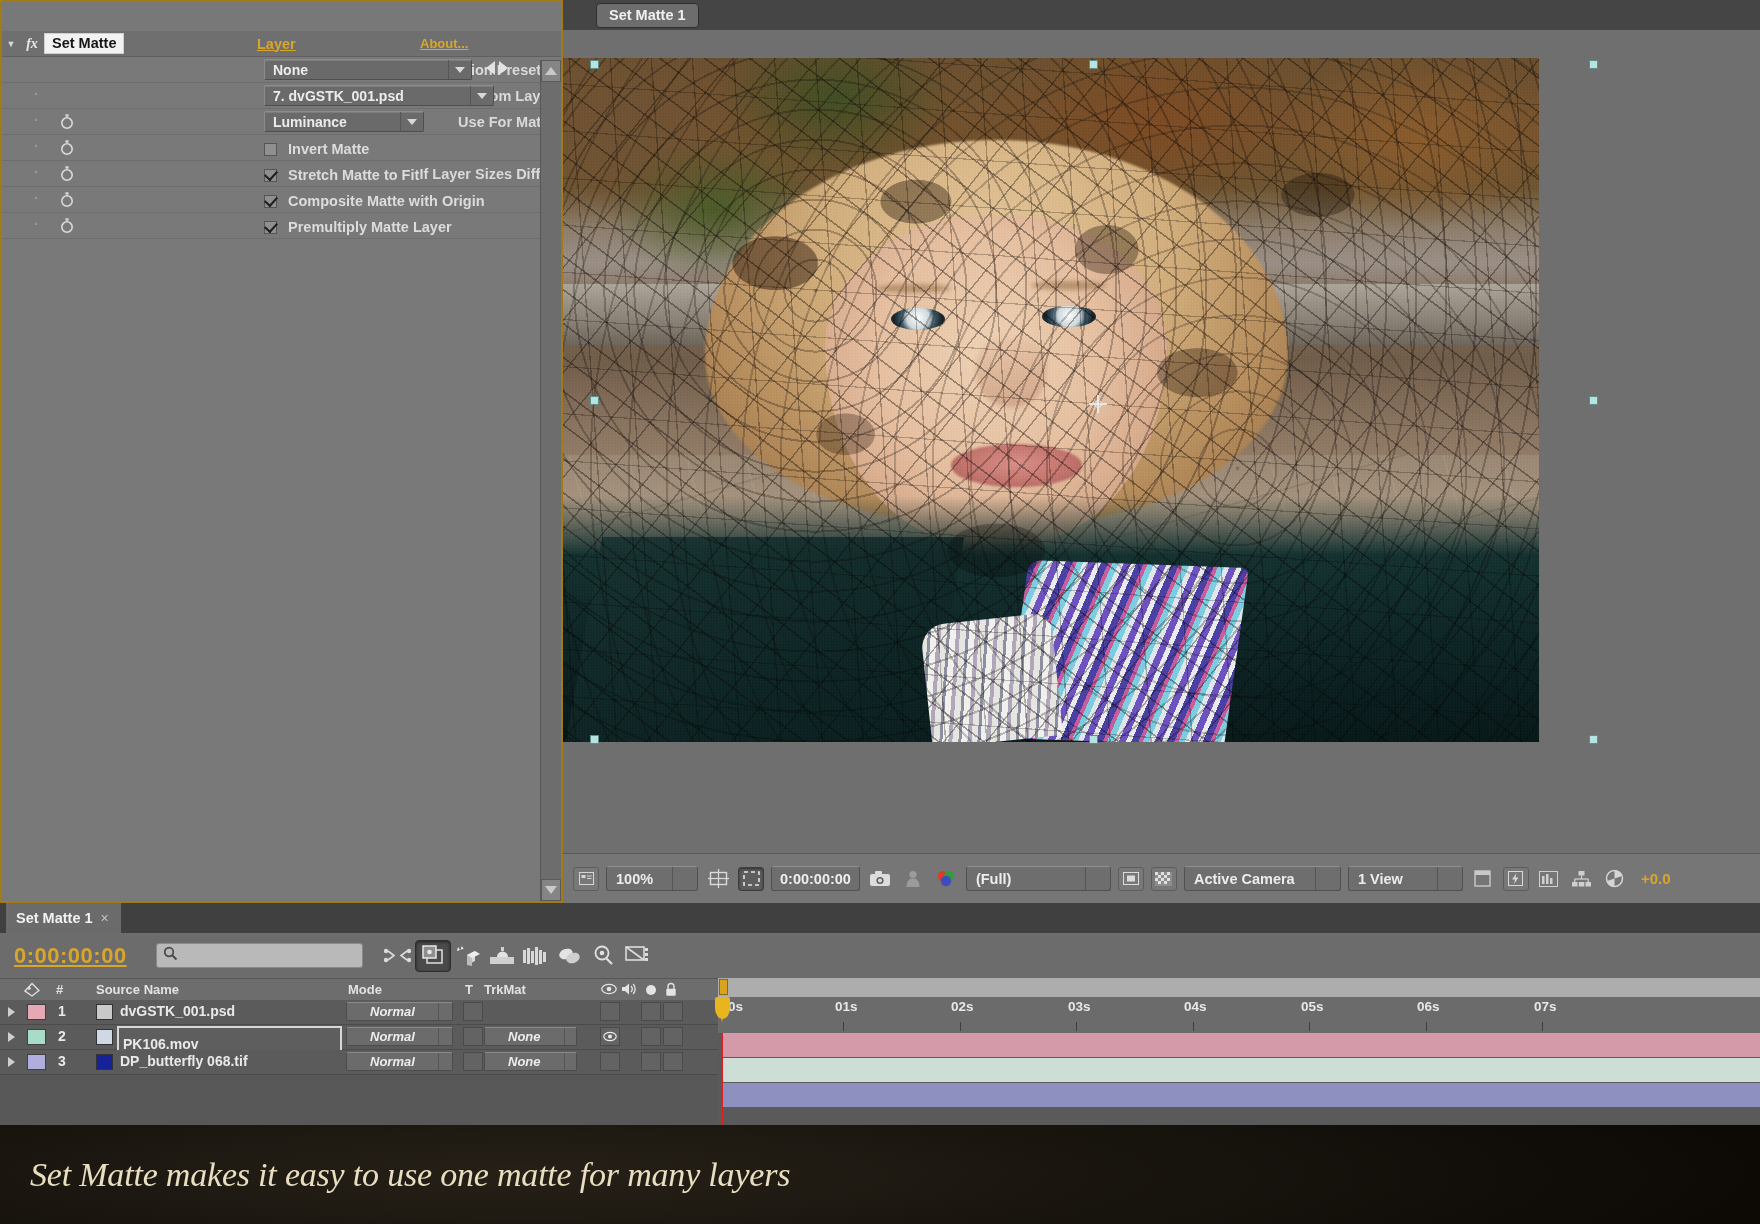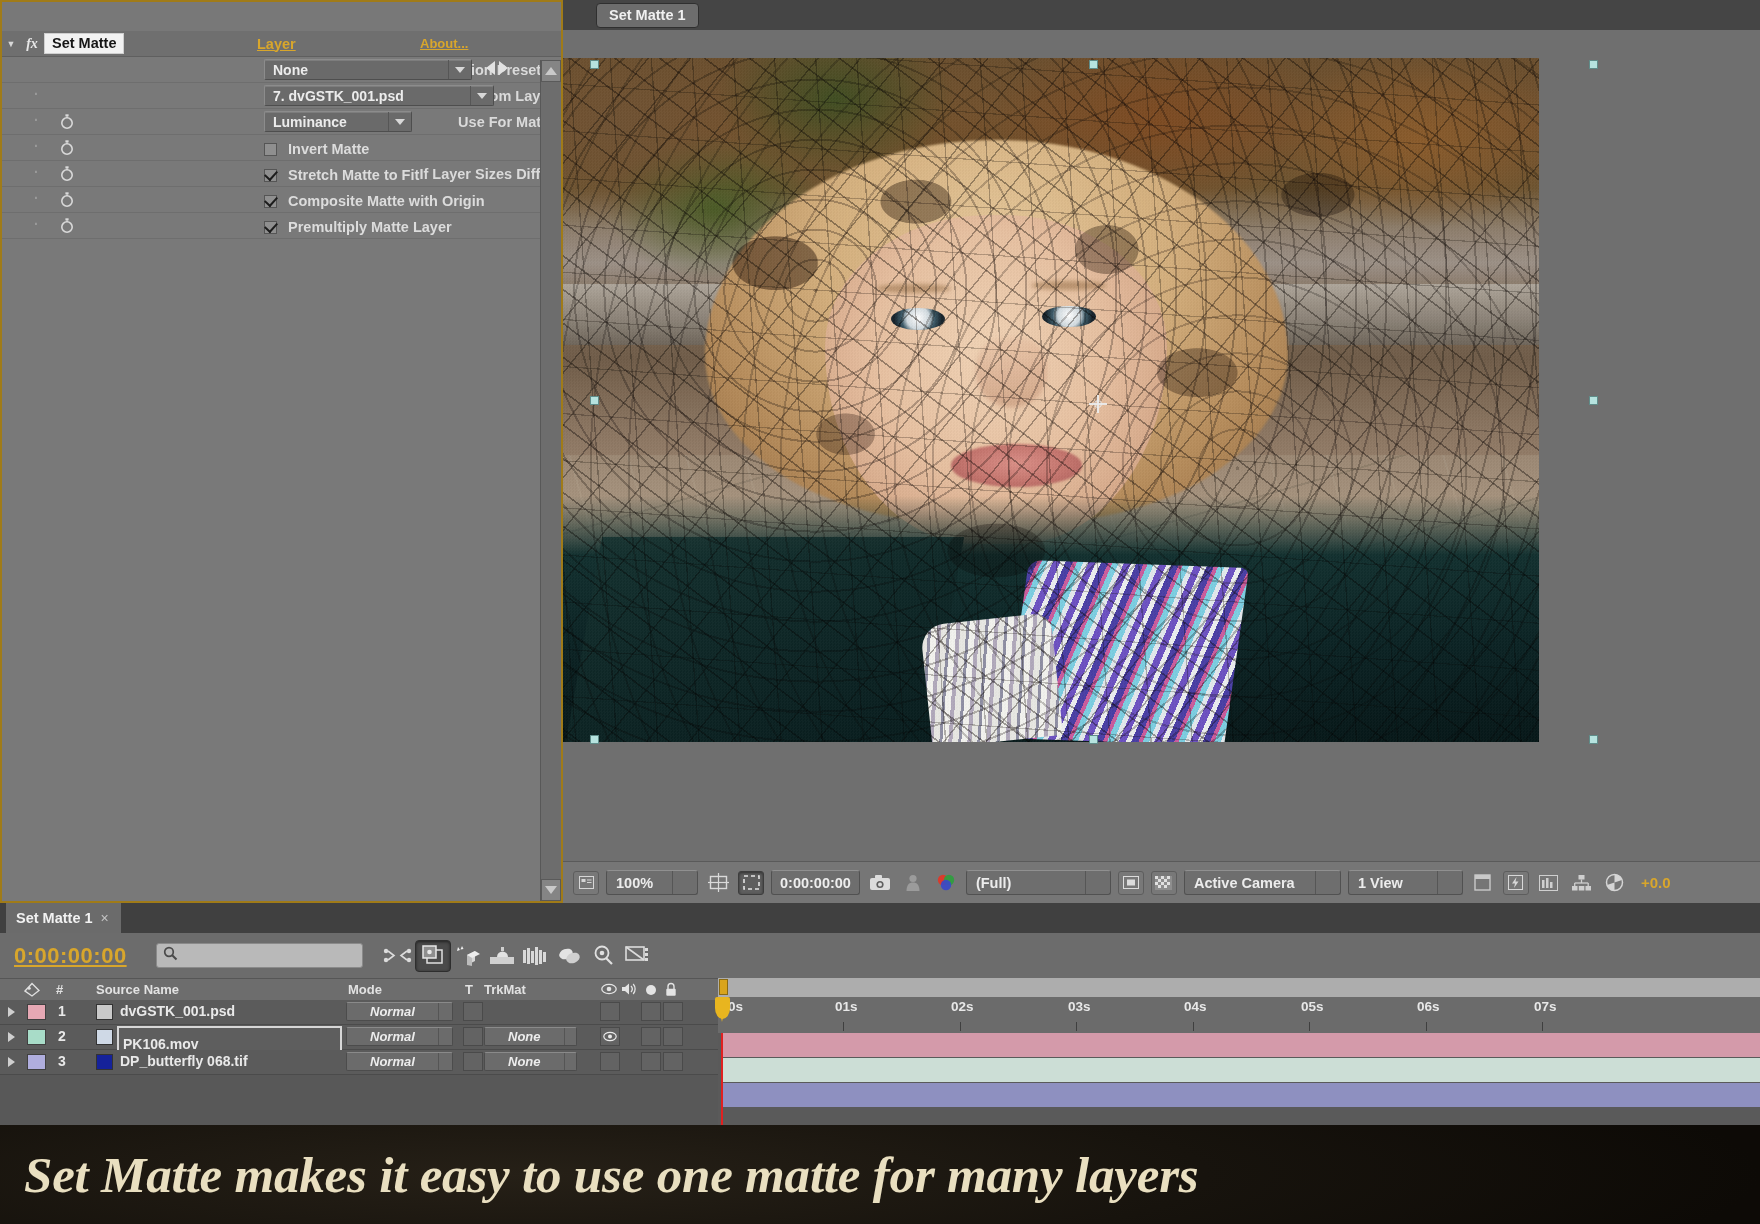--- a/index.html
+++ b/index.html
@@ -284,21 +284,21 @@
   .anchor-ring{
     position:absolute;left:5px;top:5px;width:8px;height:8px;border-radius:50%;
     border:1.5px solid rgba(235,235,235,.95);box-sizing:border-box;
   }
   .handle{
     position:absolute;width:9px;height:9px;background:#b6e3df;
     border:1px solid #5f8c89;box-sizing:border-box;
   }
 
   #comp-toolbar{
-    position:absolute;left:0;right:0;bottom:0;height:42px;
+    position:absolute;left:0;right:0;bottom:0;height:50px;
     background:#767676;border-top:1px solid #5a5a5a;
     display:flex;align-items:center;padding-left:10px;gap:7px;
     box-sizing:border-box;
   }
   .tb-icon{
     width:26px;height:24px;display:flex;align-items:center;justify-content:center;
     background:#787878;border:1px solid #5d5d5d;border-radius:3px;
     box-sizing:border-box;
   }
   .tb-icon.plain{background:transparent;border:none;}
@@ -418,23 +418,23 @@
     border-left:2.5px solid transparent;border-right:2.5px solid transparent;border-top:9px solid #e8b51f;
   }
 
   
   #caption{
     position:absolute;left:0;top:1125px;width:1760px;height:99px;
     background:radial-gradient(ellipse 70% 160% at 30% 50%, #262017 0%, #17130d 55%, #0d0a06 100%);
     display:flex;align-items:center;
   }
   #caption .ctext{
-    margin-left:24px;color:#e9dfc0;
+    margin-left:30px;color:#e9dfc0;
     font-family:"Liberation Serif", serif;
-    font-style:italic;font-weight:bold;font-size:51px;
+    font-style:italic;font-weight:normal;font-size:34px;
     letter-spacing:-.2px;
   }
 </style>
 </head>
 <body>
 
 <div id="app">
 
   <div id="ec-panel">
 
@@ -481,21 +481,21 @@
         <span class="ec-left-dot">·</span>
         <span class="stopwatch">
           <svg viewBox="0 0 16 17" width="16" height="17">
             <circle cx="8" cy="10" r="5.2" fill="none" stroke="#d9d9d9" stroke-width="1.6"></circle>
             <rect x="6.4" y="1.3" width="3.2" height="2.1" fill="#d9d9d9"></rect>
             <rect x="7.4" y="3.2" width="1.3" height="1.8" fill="#d9d9d9"></rect>
           </svg>
         </span>
         <span class="ec-label">Use For Matte</span>
         <span class="ec-ctl">
-          <span class="dd" style="width:148px;">
+          <span class="dd" style="width:160px;">
             <span class="dd-txt" style="flex:1">Luminance</span>
             <span class="dd-arrowbox">
                 <span class="dd-arrow"></span>
               </span>
           </span>
         </span>
       </div>
 
       <div class="ec-row">
         <span class="ec-left-dot">·</span>

